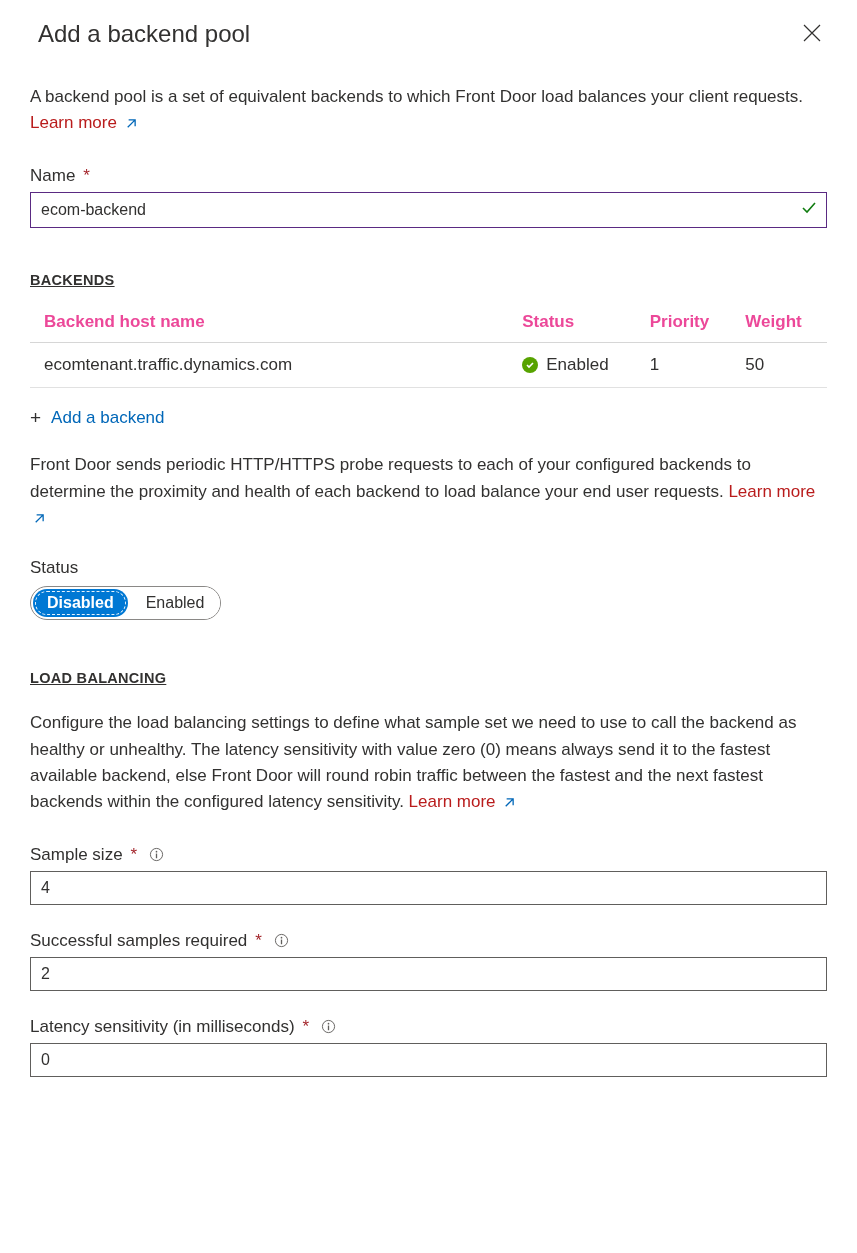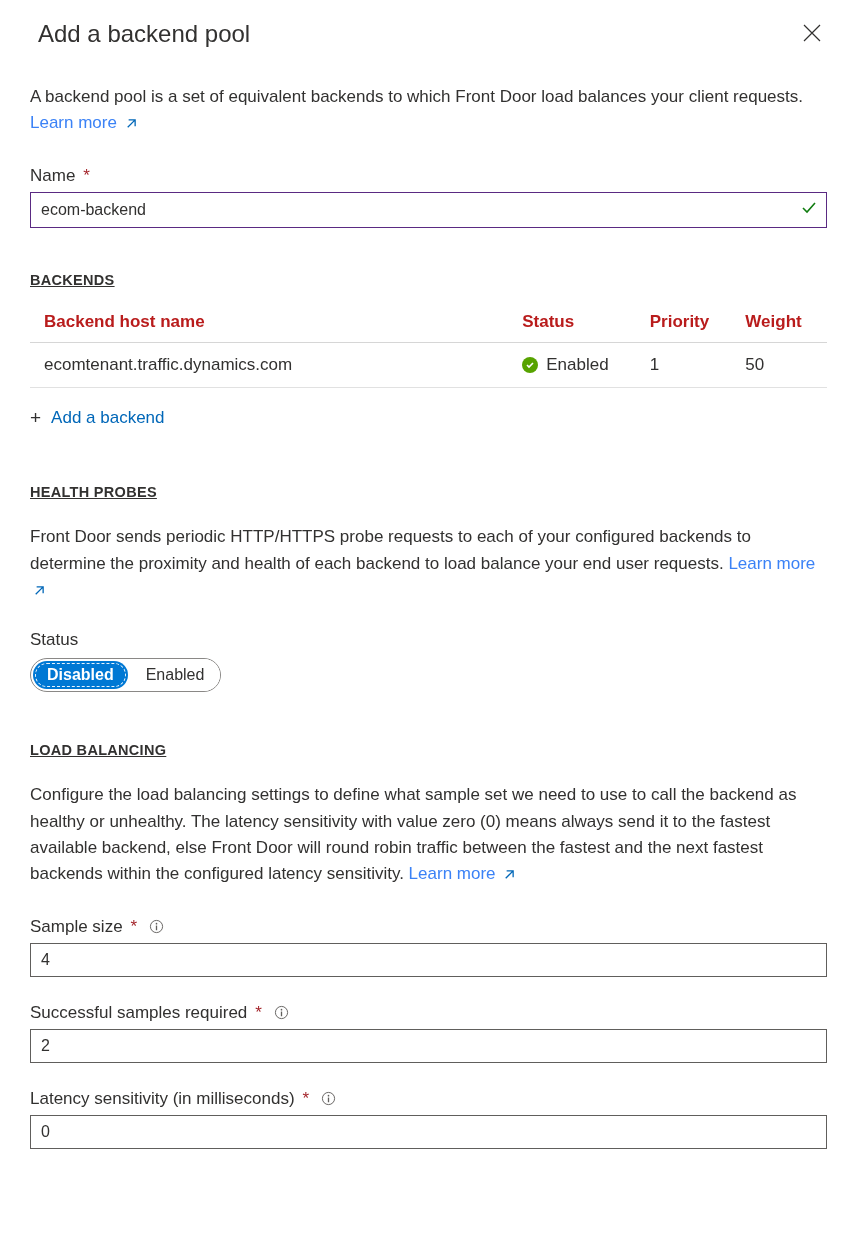--- a/index.html
+++ b/index.html
@@ -33,21 +33,21 @@
     margin-top: 6px;
   }
   .close-btn svg { display:block; }
   .desc {
     margin-top: 28px;
     font-size: 17px;
     line-height: 1.55;
     color: #323130;
   }
   a.link {
-    color: #3b82f6;
+    color: #b91c1c;
     text-decoration: none;
   }
   .ext-icon {
     display: inline-block;
     vertical-align: text-top;
     margin-left: 2px;
   }
   .field-label {
     font-size: 17px;
     font-weight: 400;
@@ -99,21 +99,21 @@
     width: 100%;
     border-collapse: collapse;
     margin-top: 14px;
   }
   table.backends th {
     text-align: left;
     font-size: 17px;
     font-weight: 600;
     padding: 10px 14px;
     border-bottom: 1px solid #d6d6d6;
-    color:#b91c1c;
+    color:#ec4899;
   }
   table.backends td {
     font-size: 17px;
     padding: 12px 14px;
     border-bottom: 1px solid #e1e1e1;
     color:#323130;
   }
   .status-cell { display:flex; align-items:center; gap:8px; }
   .status-dot {
     width:16px; height:16px; border-radius:50%;
@@ -250,21 +250,20 @@
         <td>50</td>
       </tr>
     </tbody>
   </table>
 
   <button class="add-backend">
     <span class="plus">+</span>
     <span>Add a backend</span>
   </button>
 
-  <div class="section-header" style="margin-top:56px">HEALTH PROBES</div>
 
   <p class="probe-desc">
     <span>Front Door sends periodic HTTP/HTTPS probe requests to each of your configured backends to determine the proximity and health of each backend to load balance your end user requests. </span>
     <a href="#" class="link">
       <span>Learn more</span>
       <span class="ext-icon">
         <svg width="13" height="13" viewBox="0 0 14 14">
             <path d="M5 2 H12 V9 M12 2 L4 10" stroke="#0067b8" stroke-width="1.4" fill="none"></path>
           </svg>
       </span>

